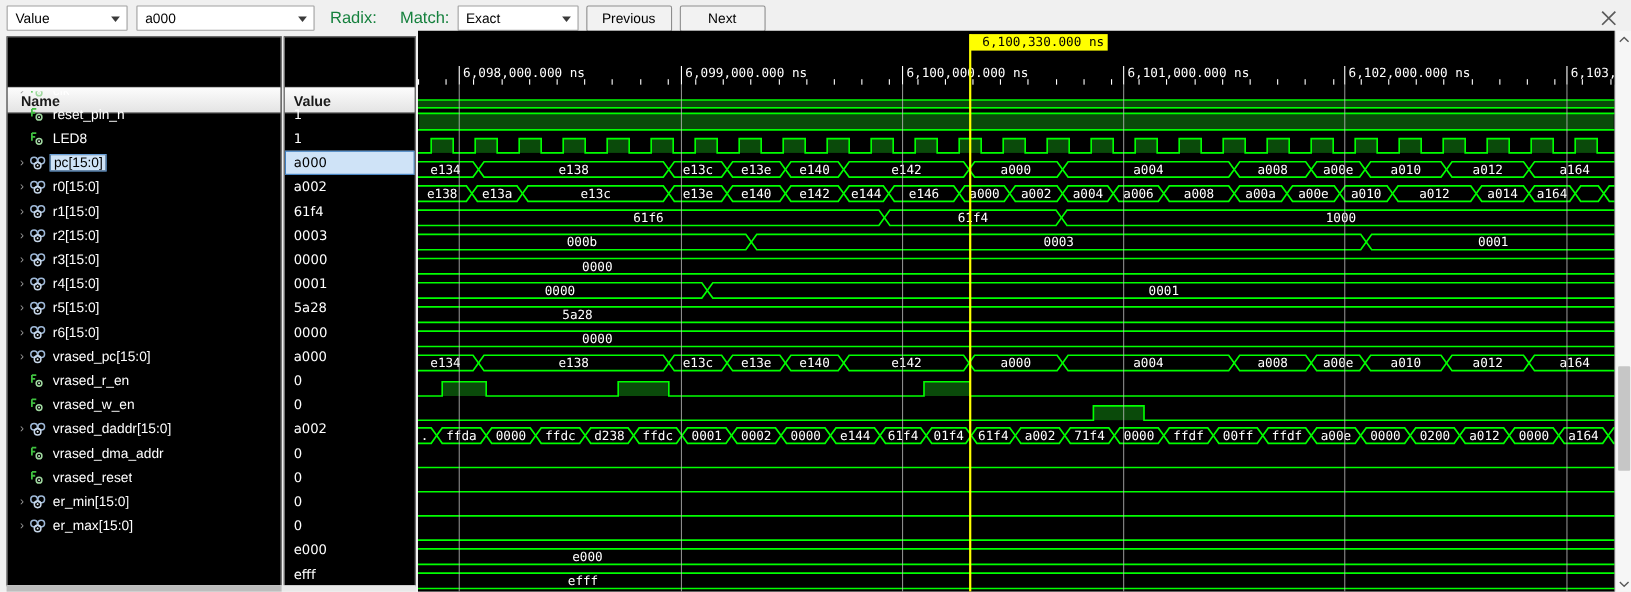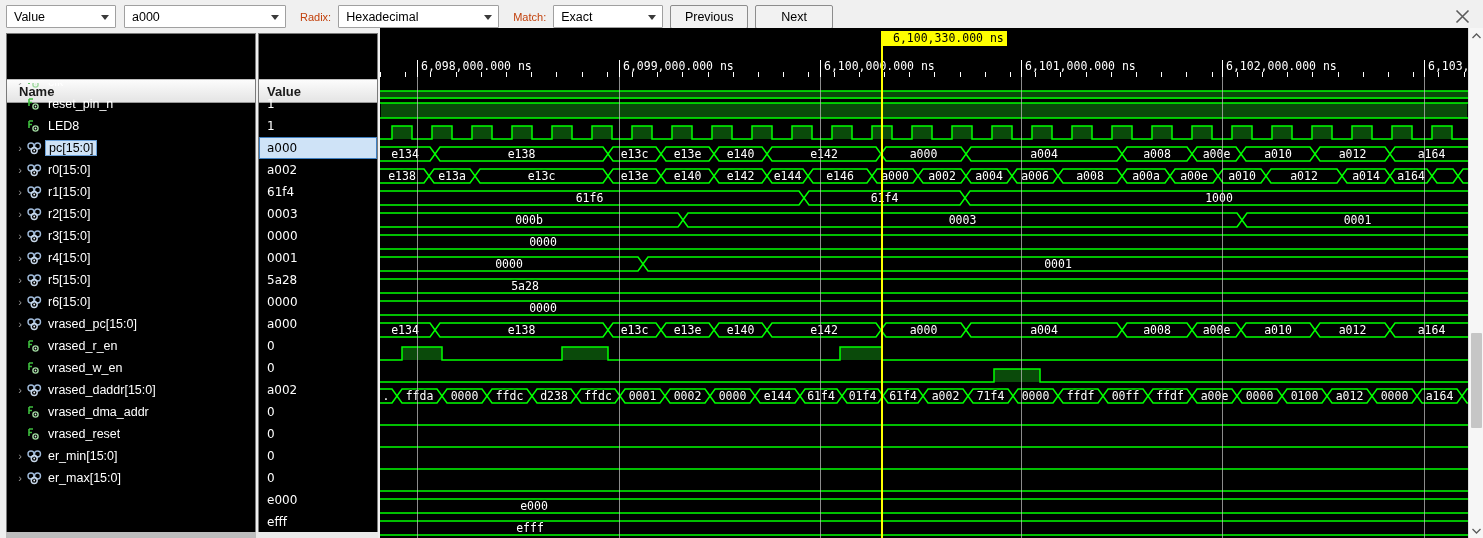--- a/index.html
+++ b/index.html
@@ -25,21 +25,21 @@
     display: flex; align-items: center;
     font-size: 12.5px; color: #000;
     padding: 0 20px 0 7px; cursor: default;
   }
   .combo .arrow {
     position: absolute; right: 6px; top: 50%; width: 0; height: 0;
     margin-top: -2px;
     border-left: 4px solid transparent; border-right: 4px solid transparent;
     border-top: 5px solid #3a3a3a;
   }
-  .tb-label { font-size: 11px; color: #c2410c; padding: 0 7px 0 14px; white-space: nowrap; }
+  .tb-label { font-size: 15px; color: #15803d; padding: 0 7px 0 14px; white-space: nowrap; }
   .btn {
     height: 24px; min-width: 78px; background: #f2f2f2;
     border: 1px solid #8d8d8d; border-radius: 2px;
     font-size: 12.5px; color: #000;
     display: flex; align-items: center; justify-content: center;
     cursor: default; margin-left: 7px;
   }
   #close-btn {
     position: absolute; right: 10px; top: 5px;
     width: 22px; height: 22px; cursor: default;
@@ -157,24 +157,20 @@
   <div id="toolbar">
     <div class="combo" style="width:110px;">
       <span>Value</span>
       <span class="arrow"></span>
     </div>
     <div class="combo" style="width:162px; margin-left:8px;">
       <span>a000</span>
       <span class="arrow"></span>
     </div>
     <span class="tb-label">Radix:</span>
-    <div class="combo" style="width:161px;">
-      <span>Hexadecimal</span>
-      <span class="arrow"></span>
-    </div>
     <span class="tb-label">Match:</span>
     <div class="combo" style="width:110px;">
       <span>Exact</span>
       <span class="arrow"></span>
     </div>
     <div class="btn">
       <span>Previous</span>
     </div>
     <div class="btn">
       <span>Next</span>
@@ -847,21 +843,21 @@
           <span class="wlabel" style="left: 482.5px; top: 11px;">01f4</span>
           <span class="wlabel" style="left: 523px; top: 11px;">61f4</span>
           <span class="wlabel" style="left: 565.5px; top: 11px;">a002</span>
           <span class="wlabel" style="left: 610.5px; top: 11px;">71f4</span>
           <span class="wlabel" style="left: 655.5px; top: 11px;">0000</span>
           <span class="wlabel" style="left: 700.5px; top: 11px;">ffdf</span>
           <span class="wlabel" style="left: 745.5px; top: 11px;">00ff</span>
           <span class="wlabel" style="left: 790px; top: 11px;">ffdf</span>
           <span class="wlabel" style="left: 834.5px; top: 11px;">a00e</span>
           <span class="wlabel" style="left: 879.5px; top: 11px;">0000</span>
-          <span class="wlabel" style="left: 924.5px; top: 11px;">0100</span>
+          <span class="wlabel" style="left: 924.5px; top: 11px;">0200</span>
           <span class="wlabel" style="left: 969.5px; top: 11px;">a012</span>
           <span class="wlabel" style="left: 1014.5px; top: 11px;">0000</span>
           <span class="wlabel" style="left: 1059.5px; top: 11px;">a164</span>
         </div>
         <div class="wrow">
           <svg width="1088" height="22" viewBox="0 0 1088 22">
             <line x1="0" y1="18" x2="1088" y2="18" stroke="#00ff00" stroke-width="1.5"></line>
           </svg>
         </div>
         <div class="wrow">

